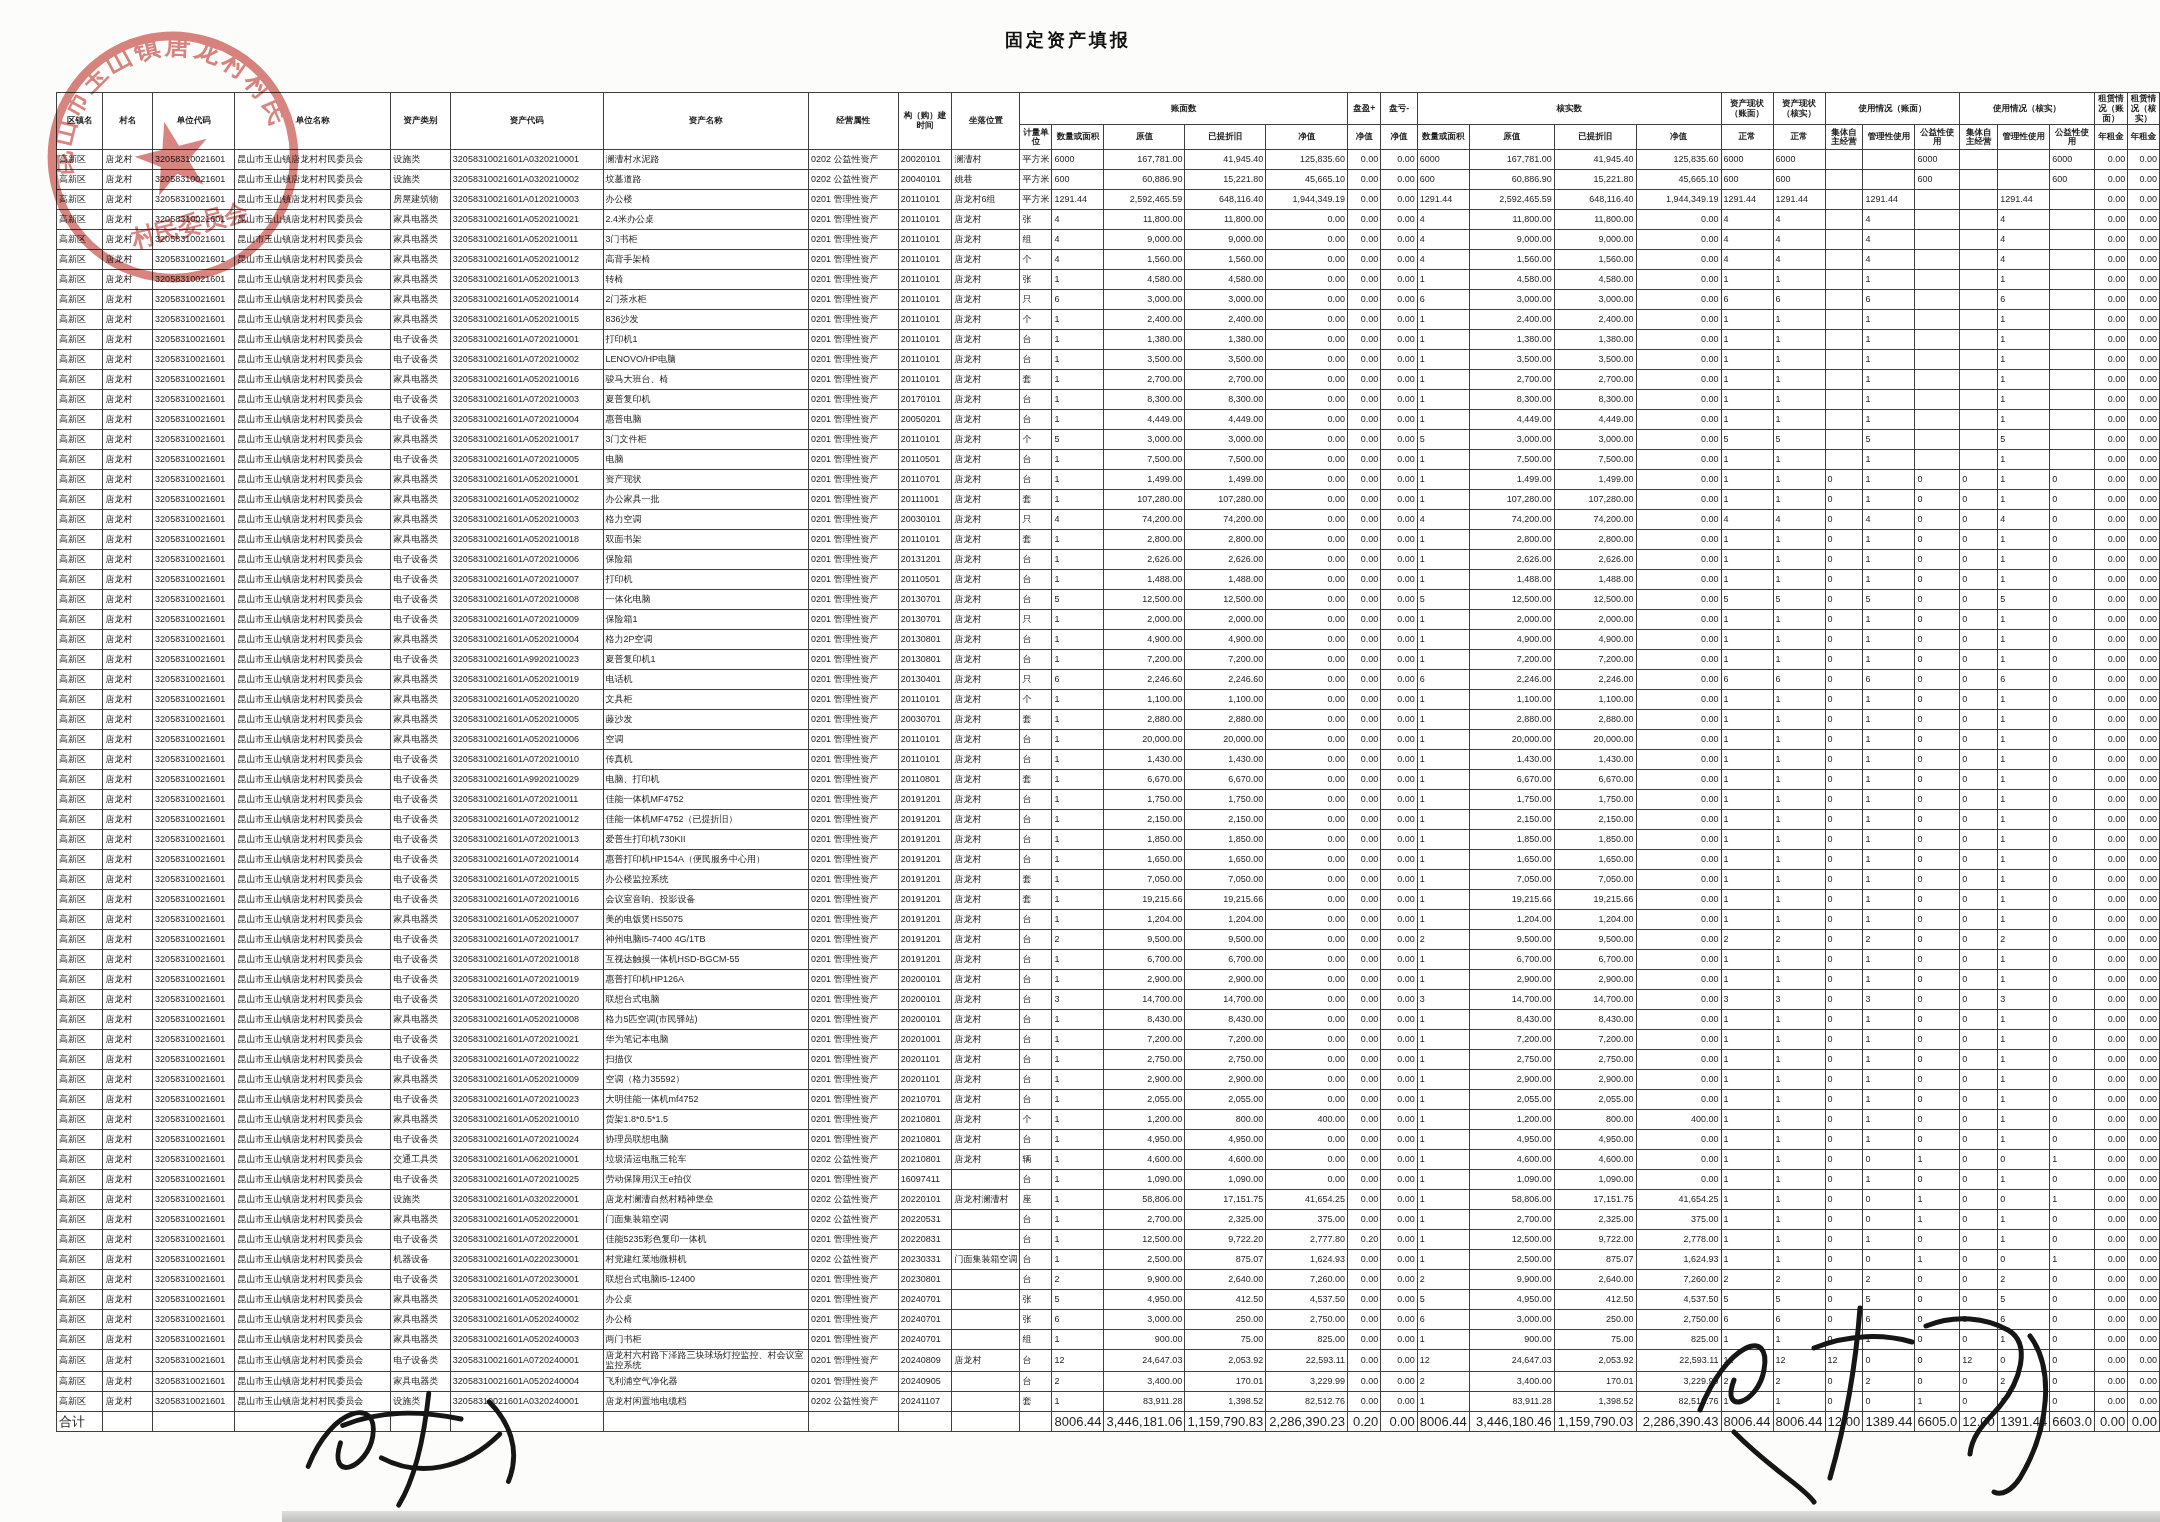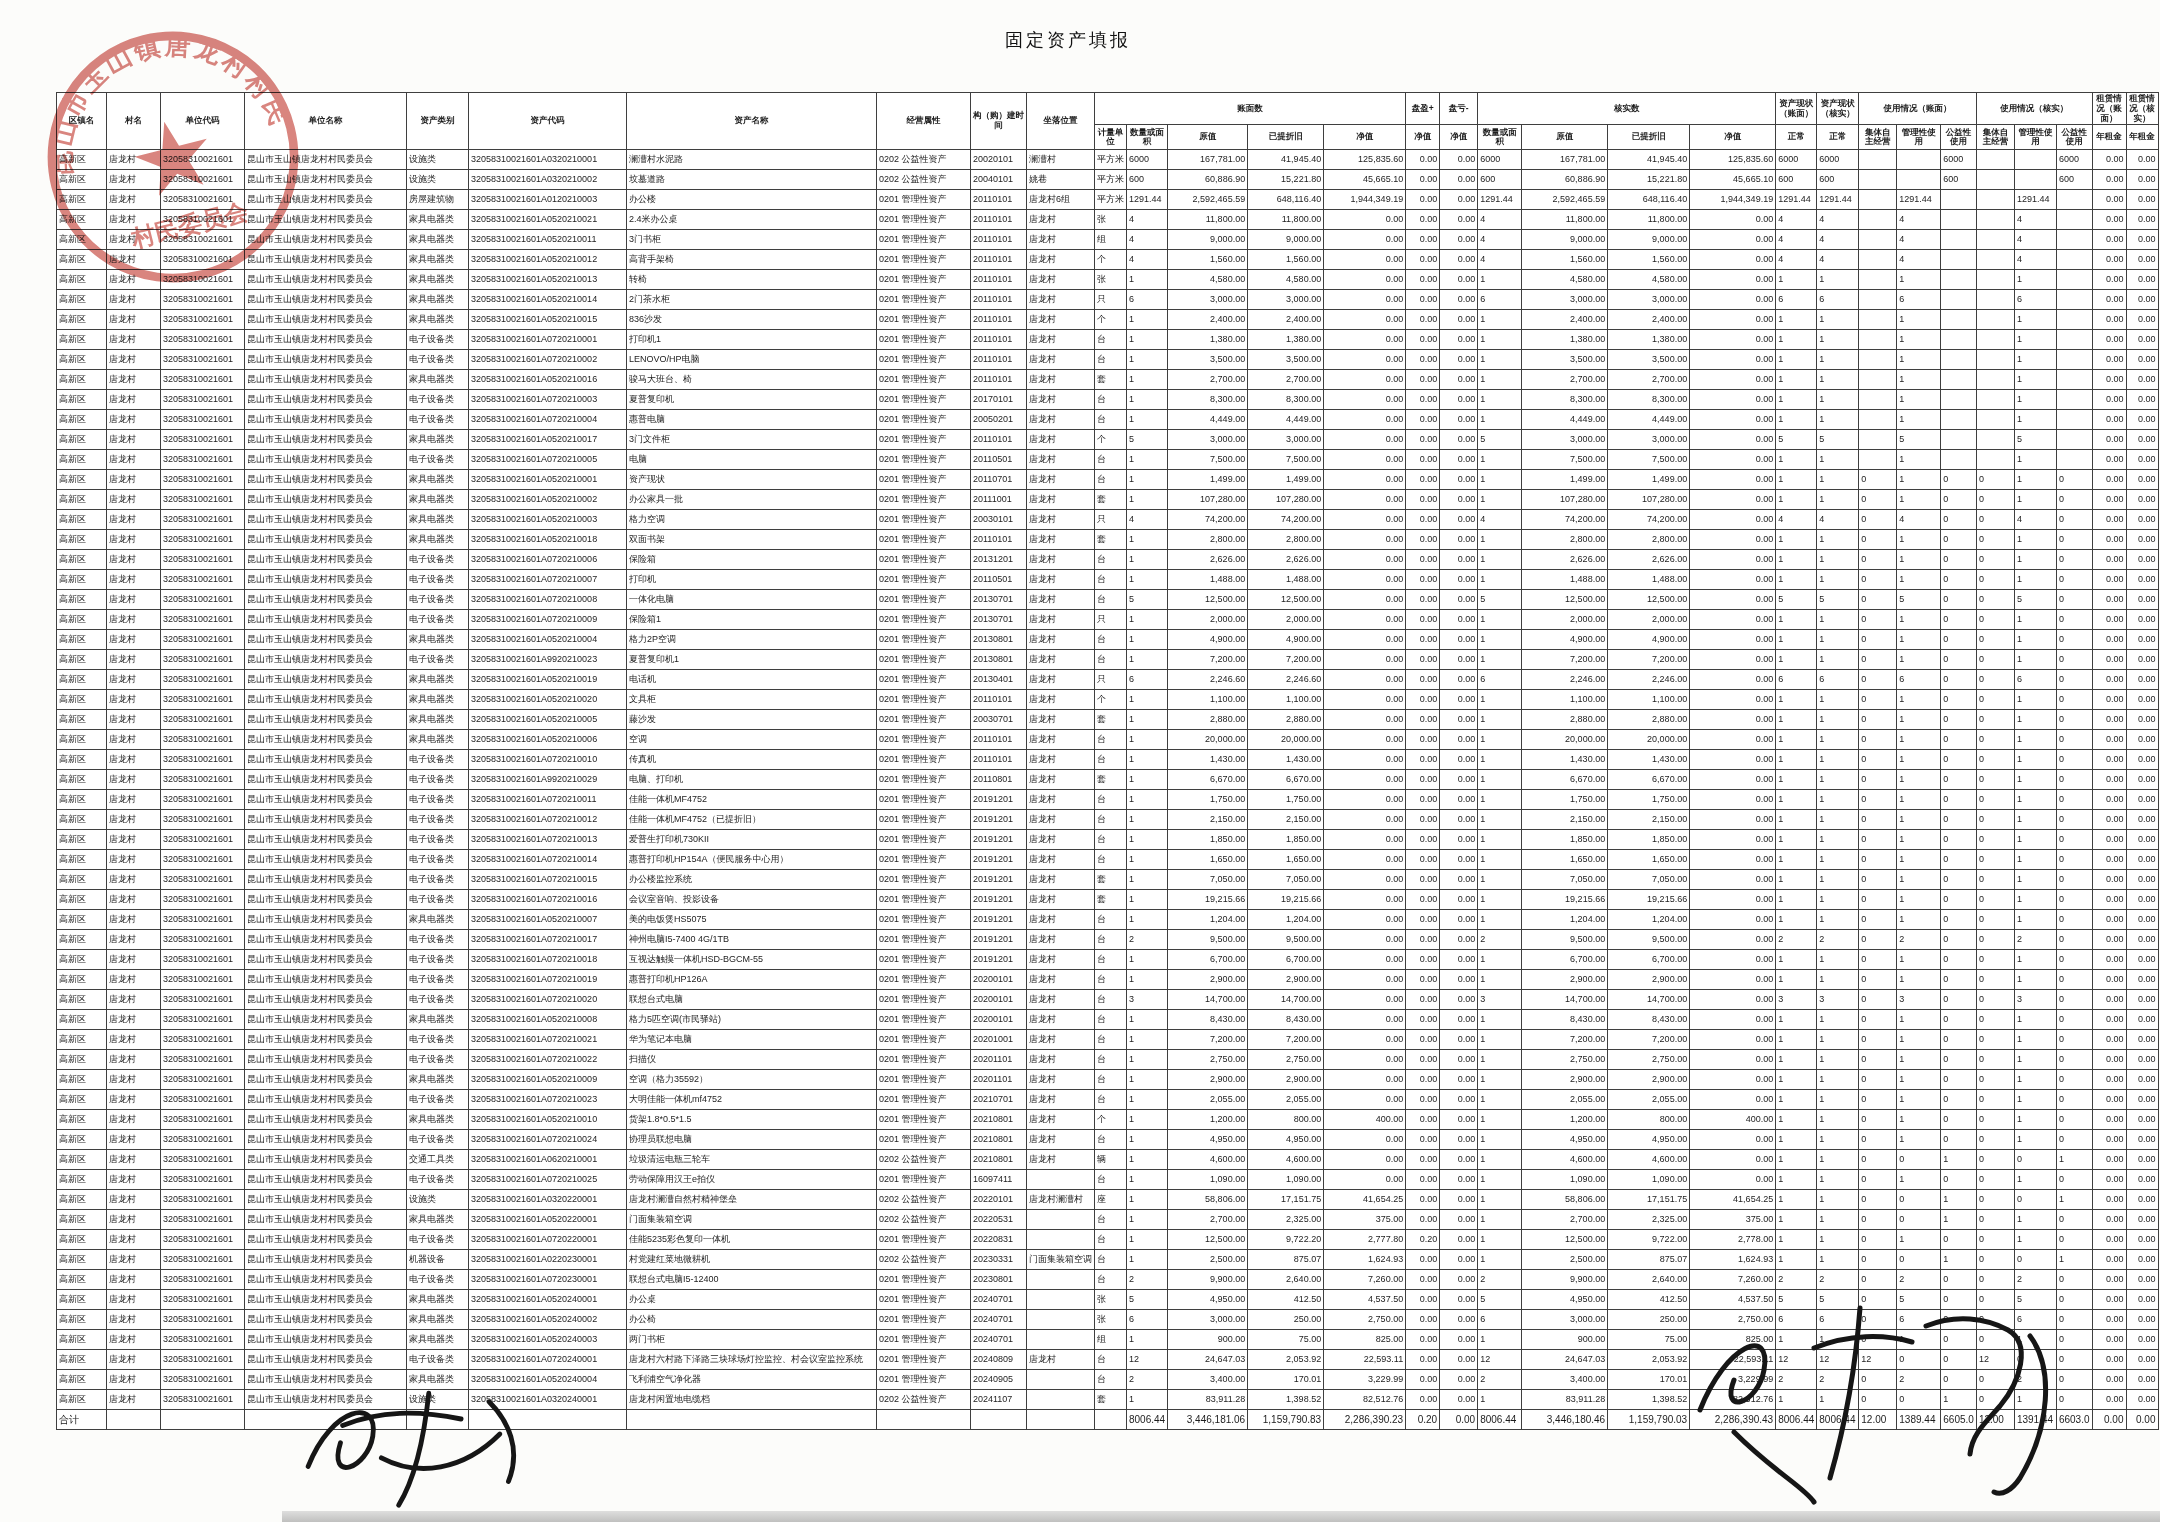--- a/index.html
+++ b/index.html
@@ -1,28 +1,28 @@
 <!DOCTYPE html>
 <html><head>
 <meta charset="utf-8">
 <style>
   html,body{margin:0;padding:0;background:#d8d8d8;}
   .page{position:relative;width:2160px;height:1522px;background:#fcfcfa;overflow:hidden;
         font-family:"Liberation Sans","DejaVu Sans",sans-serif;color:#1c1c1c;}
   .title{position:absolute;top:28px;left:56px;width:2024px;text-align:center;
-         font-size:18px;font-weight:normal;letter-spacing:3px;color:#111;}
+         font-size:18px;font-weight:bold;letter-spacing:3px;color:#111;}
   table.assets{position:absolute;left:56px;top:92px;border-collapse:collapse;table-layout:fixed;
                background:#fff;}
   table.assets th,table.assets td{border:1px solid #3f3f3f;overflow:hidden;padding:1px 2px;}
   table.assets th{font-size:8.5px;font-weight:bold;text-align:center;line-height:1.15;
                   height:22px;white-space:normal;word-break:break-all;}
   table.assets td{font-size:9px;height:17px;white-space:nowrap;text-align:left;line-height:1.0;}
   table.assets td.num{text-align:right;}
   table.assets td.name{white-space:normal;word-break:break-all;line-height:1.05;}
-  tr.total td{font-size:10px;}
+  tr.total td{font-size:13px;}
   .stamp{position:absolute;left:30px;top:14px;width:286px;height:286px;
          transform:rotate(-14deg);opacity:.62;mix-blend-mode:multiply;}
   .sig{position:absolute;}
   .sig1{left:278px;top:1382px;width:280px;height:130px;}
   .sig2{left:1664px;top:1282px;width:420px;height:230px;}
   .scan-edge{position:absolute;left:282px;bottom:0;width:1878px;height:11px;
              background:linear-gradient(#c6c6c6,#8e8e8e);opacity:.55;}
 </style>
 </head>
 <body>

